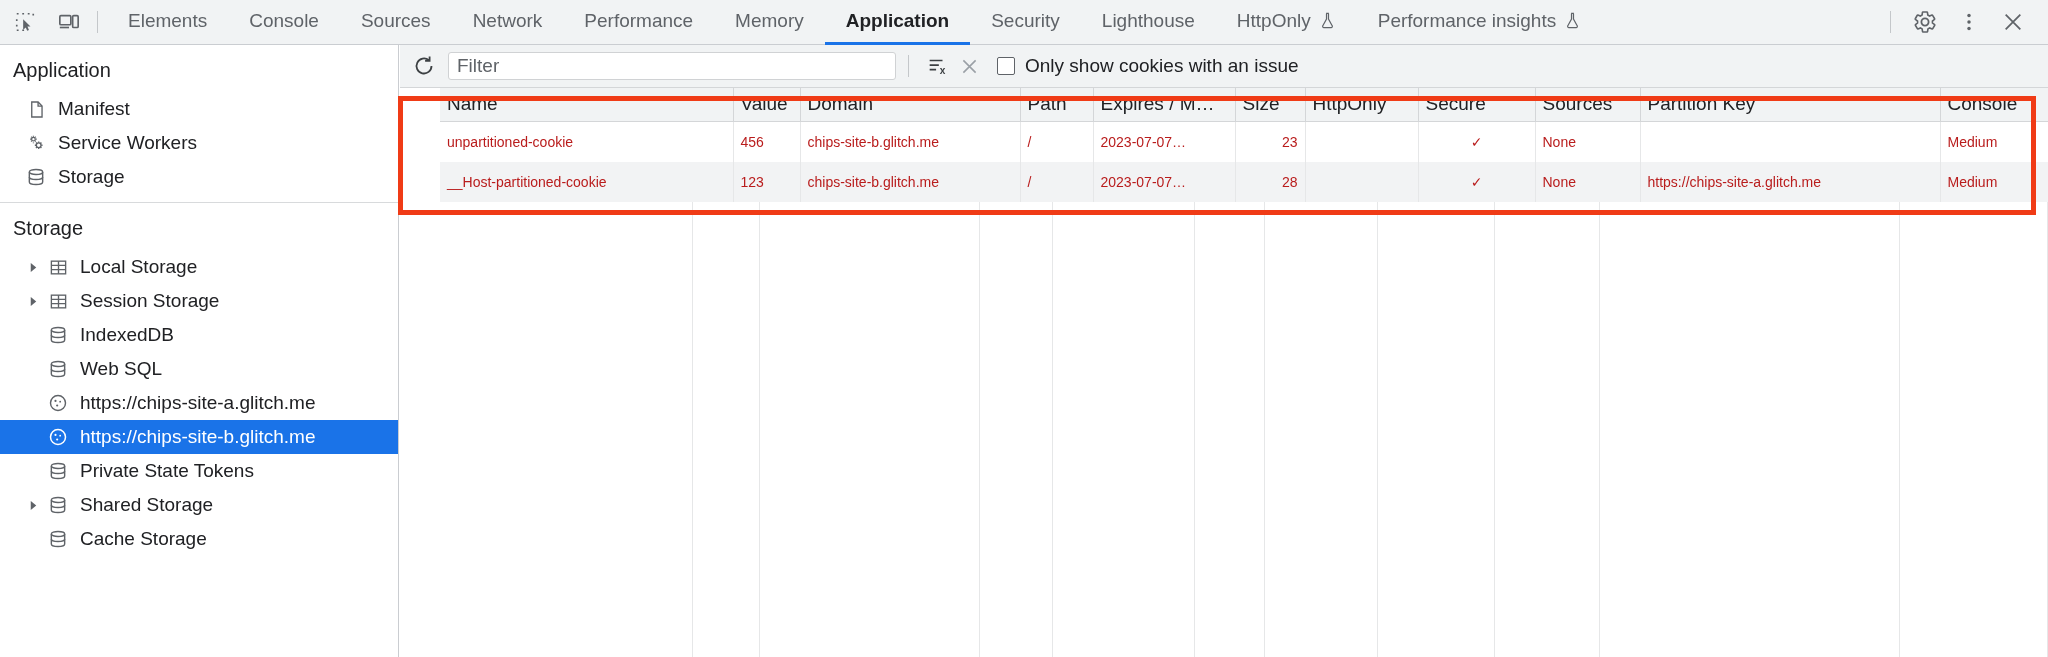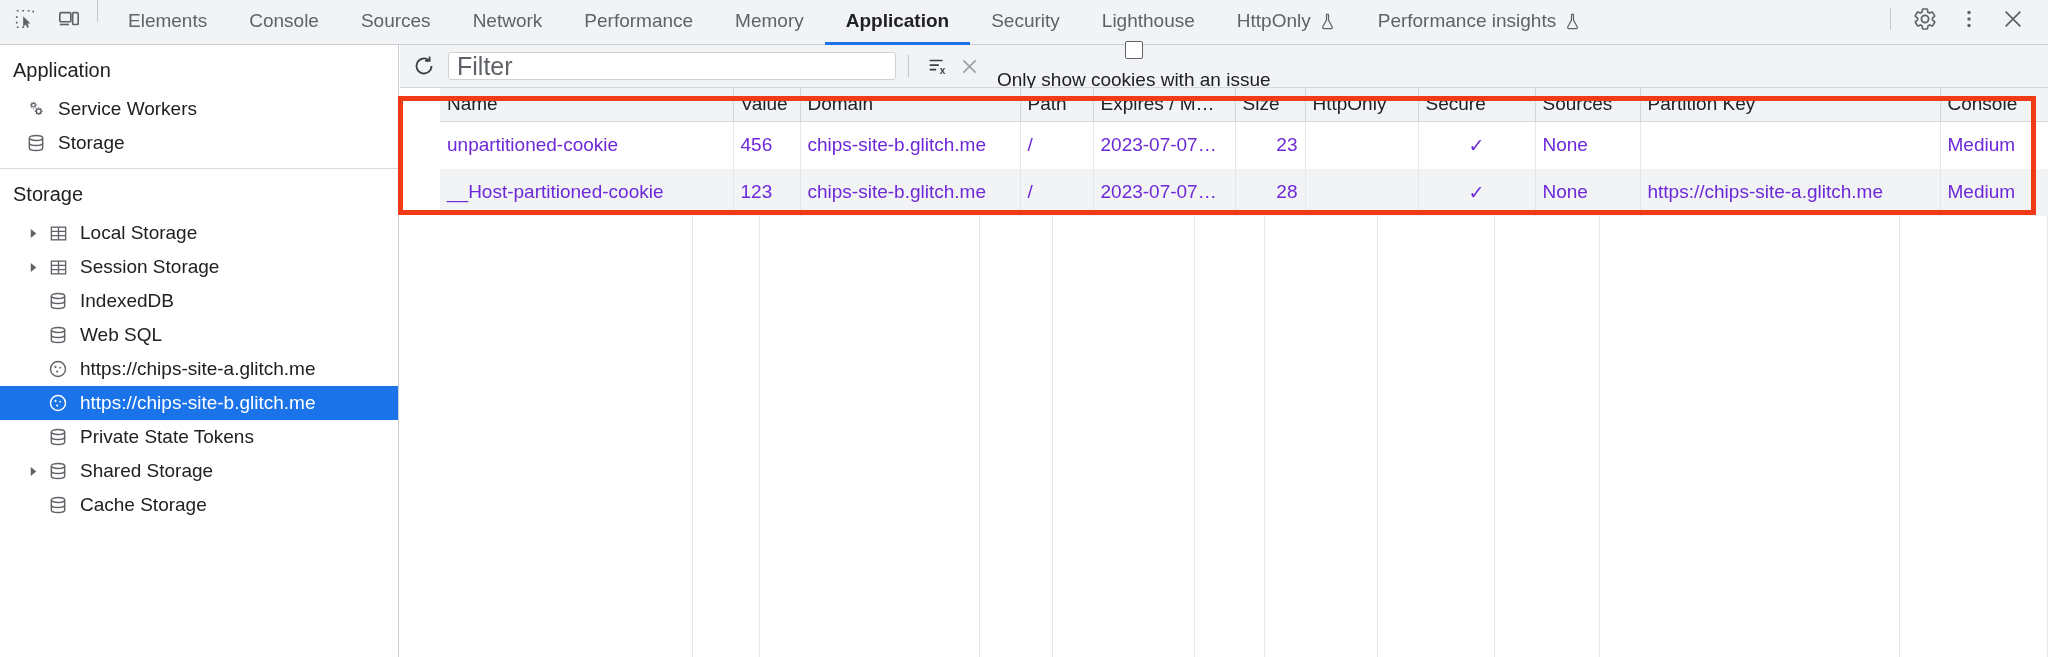--- a/index.html
+++ b/index.html
@@ -9,21 +9,21 @@
     background: #ffffff;
     overflow: hidden;
   }
   body { position: relative; }
 
   
   #toolbar {
     position: absolute; left: 0; top: 0; width: 2048px; height: 45px;
     background: #f1f3f4;
     border-bottom: 1px solid #cacdd1;
-    display: flex; align-items: flex-start;
+    display: flex; align-items: center;
   }
   .tb-icon-btn {
     width: 38px; height: 38px; margin-left: 6px;
     display: flex; align-items: center; justify-content: center;
     border-radius: 3px;
   }
   .tb-sep {
     width: 1px; height: 22px; background: #c4c7ca; margin: 0 9px;
   }
   #tabstrip { display: flex; align-items: stretch; height: 45px; }
@@ -79,27 +79,27 @@
   }
   #filterbar {
     height: 43px; background: #f1f3f4;
     border-bottom: 1px solid #d4d6d8;
     display: flex; align-items: center; padding: 0 8px;
   }
   #filter-input {
     flex: 0 0 auto; width: 448px; height: 28px;
     background: #ffffff; border: 1px solid #d0d2d4;
     border-radius: 3px; margin-left: 8px;
-    font-size: 25px; color: #202124; padding: 0 8px;
+    font-size: 19px; color: #202124; padding: 0 8px;
     font-family: "Liberation Sans", sans-serif;
   }
   #filter-input::placeholder { color: #5f6368; opacity: 1; }
   .fb-sep { width: 1px; height: 22px; background: #c4c7ca; margin: 0 12px; }
   .fb-icon { width: 32px; height: 28px; display:flex; align-items:center; justify-content:center; }
-  #issue-toggle { display: flex; align-items: center; gap: 10px; margin-left: 12px; flex-direction: column; }
+  #issue-toggle { display: flex; align-items: center; gap: 10px; margin-left: 12px; }
   .cbox {
     width: 18px; height: 18px; border: 1.6px solid #5f6368;
     border-radius: 2px; background: #fff;
   }
   #issue-label { font-size: 19px; color: #202124; white-space: nowrap; }
 
   
   #table-wrap { position: relative; height: 569px; background: #fff; }
   table.cookies {
     width: 1648px; border-collapse: collapse; table-layout: fixed; margin-left: 40px;
@@ -107,21 +107,21 @@
   table.cookies th {
     background: #f1f3f4;
     font-size: 19px; font-weight: normal; color: #202124;
     text-align: left; height: 33px;
     padding: 0 7px;
     border-right: 1px solid #d4d6d8;
     border-bottom: 1px solid #d4d6d8;
     white-space: nowrap; overflow: hidden;
   }
   table.cookies td {
-    font-size: 19px; color: #6d28d9; height: 33px;
+    font-size: 14px; color: #b91c1c; height: 33px;
     padding: 12px 7px; border-right: 1px solid #e6e7e8;
     white-space: nowrap; overflow: hidden;
   }
   tr.row-odd td { background: #ffffff; }
   tr.row-even td { background: #f2f3f4; }
   td.c-name { padding-left: 26px; }
   td.num { text-align: right; padding-right: 11px; }
   td.center { text-align: center; }
   
   #filler { display: flex; height: 503px; }
@@ -215,20 +215,29 @@
         <path d="M4 4l16 16M20 4L4 20" stroke="#5f6368" stroke-width="1.9" fill="none"></path>
       </svg>
     </div>
   </div>
 </div>
 
 <div id="sidebar">
 
   <div class="sb-section-title">Application</div>
 
+  <div class="sb-item indent-1">
+    <span class="sb-icon">
+      <svg width="19" height="19" viewBox="0 0 24 24">
+          <path d="M6 2.5h8l5 5v14H6z" fill="none" stroke="#5f6368" stroke-width="1.7"></path>
+          <path d="M14 2.5v5.2h5" fill="none" stroke="#5f6368" stroke-width="1.7"></path>
+        </svg>
+    </span>
+    <span class="sb-label">Manifest</span>
+  </div>
 
   <div class="sb-item indent-1">
     <span class="sb-icon">
       <svg width="21" height="21" viewBox="0 0 24 24">
         <g fill="none" stroke="#5f6368" stroke-width="1.5">
           <circle cx="8.5" cy="7" r="2.1"></circle>
             <path d="M8.5 3.2v1M8.5 10.8v1M4.7 7h1M11.3 7h1M5.8 4.3l.7.7M10.5 9l.7.7M11.2 4.3l-.7.7M6.5 9l-.7.7"></path>
           <circle cx="14.5" cy="14" r="2.7"></circle>
             <path d="M14.5 9.6v1.4M14.5 17v1.4M10.1 14h1.4M17.5 14h1.4M11.4 10.9l1 1M16.6 16.1l1 1M17.6 10.9l-1 1M12.4 16.1l-1 1"></path>
         </g>

